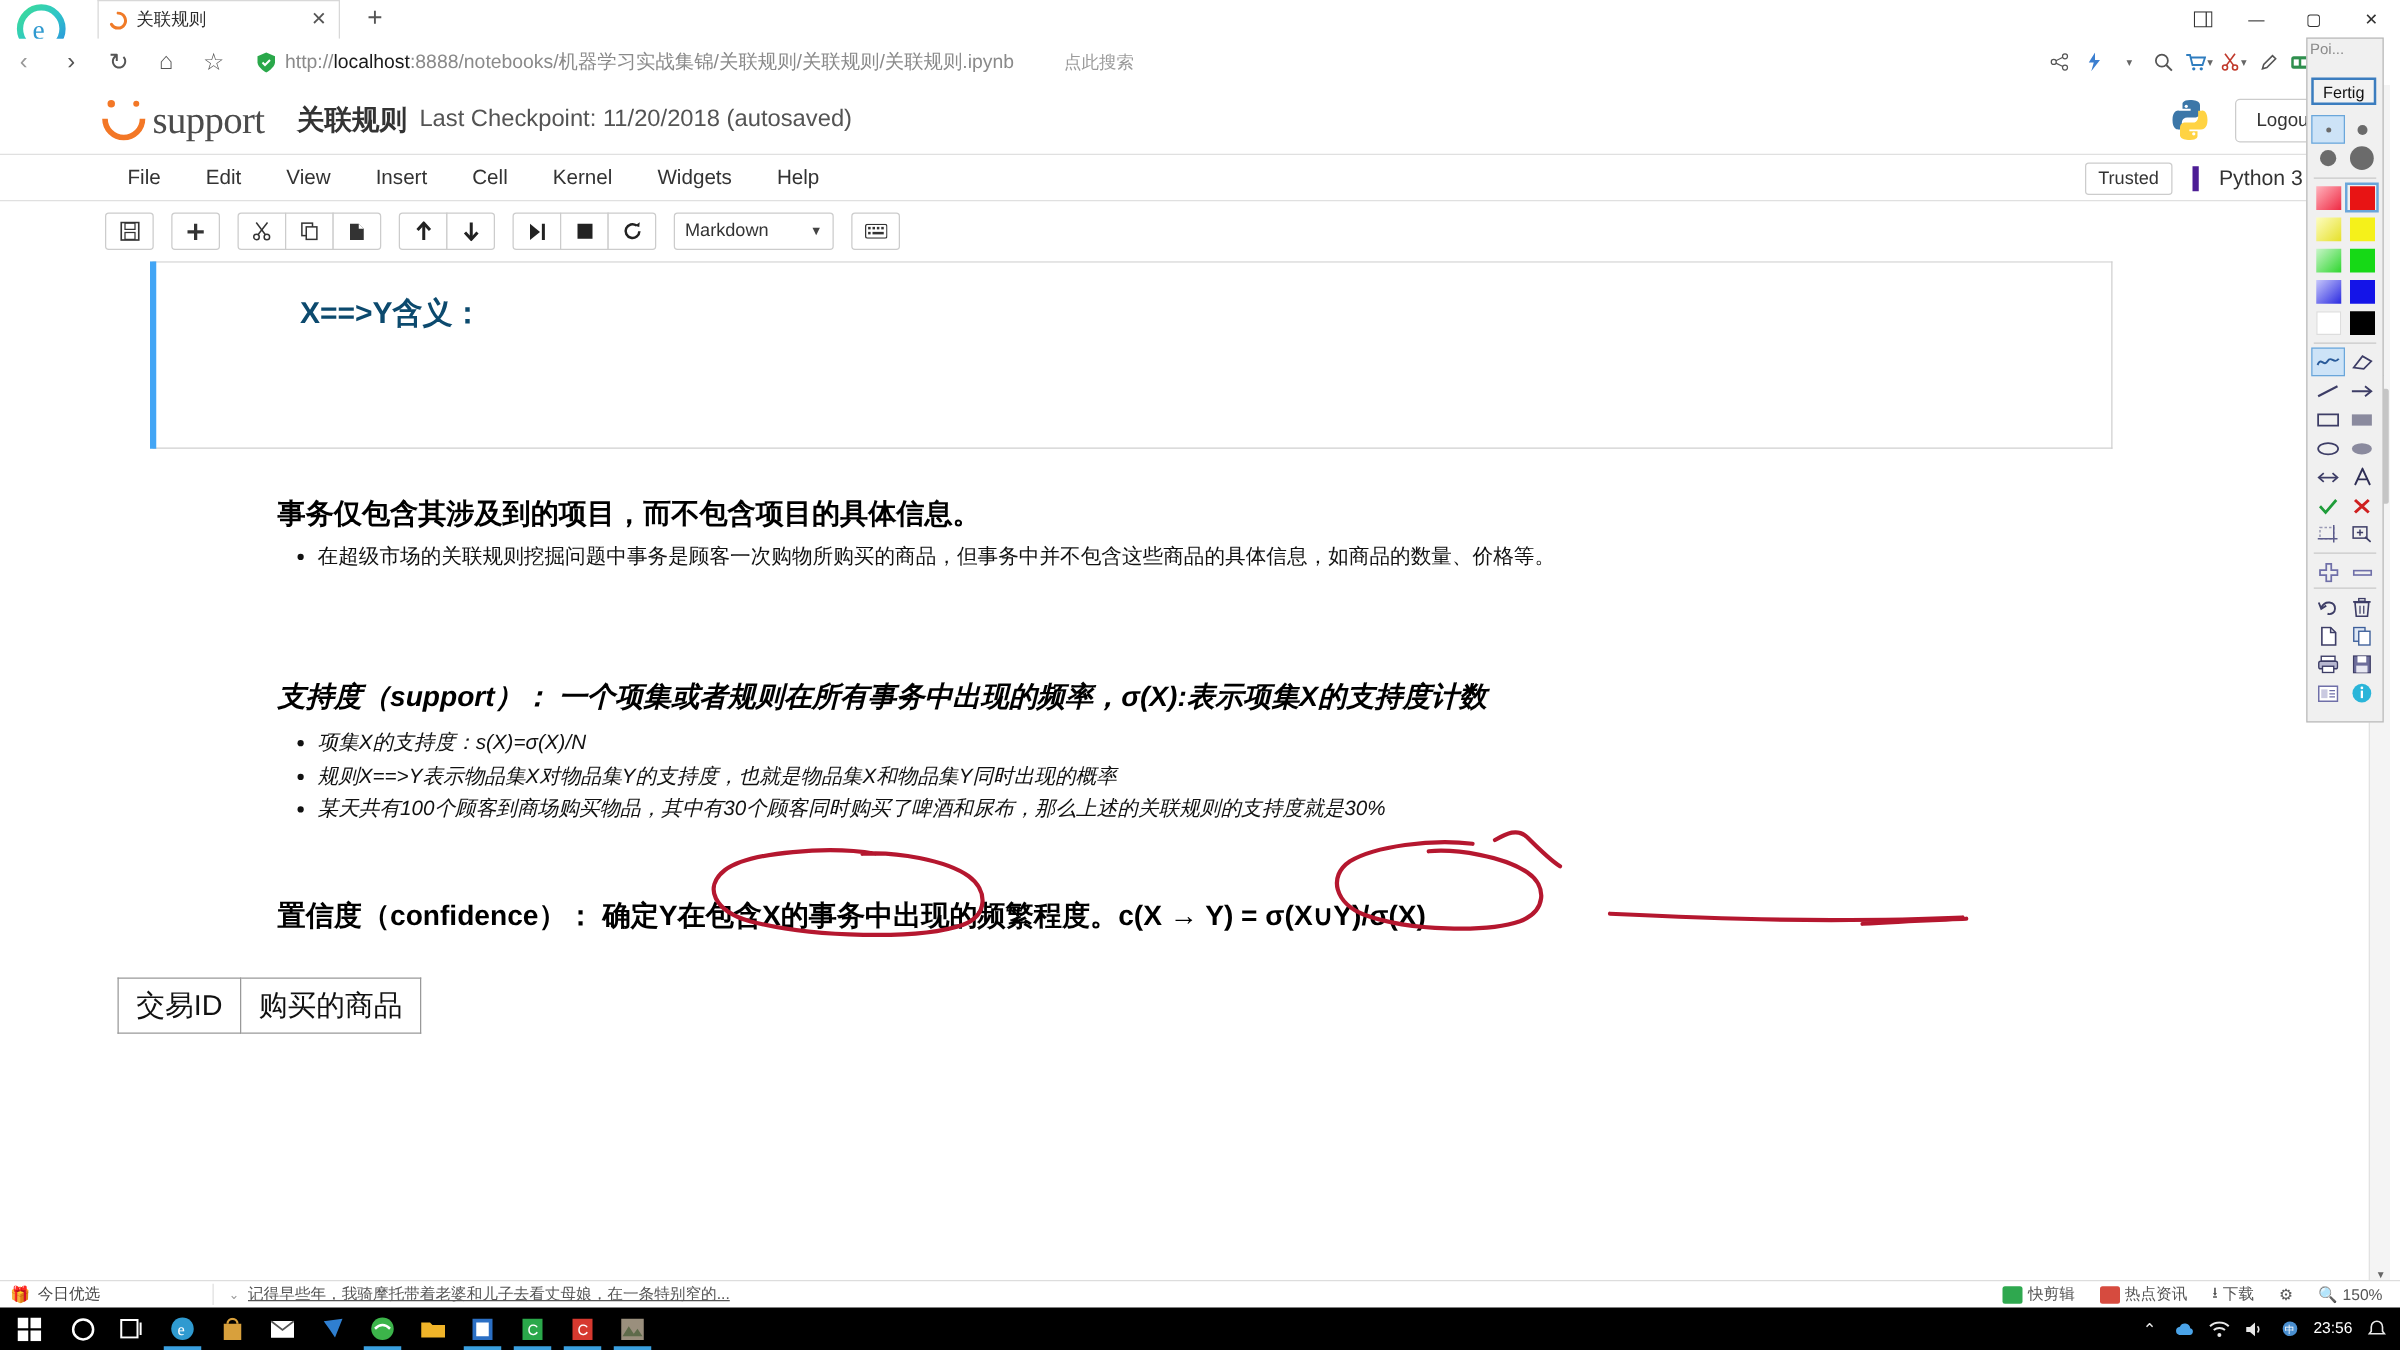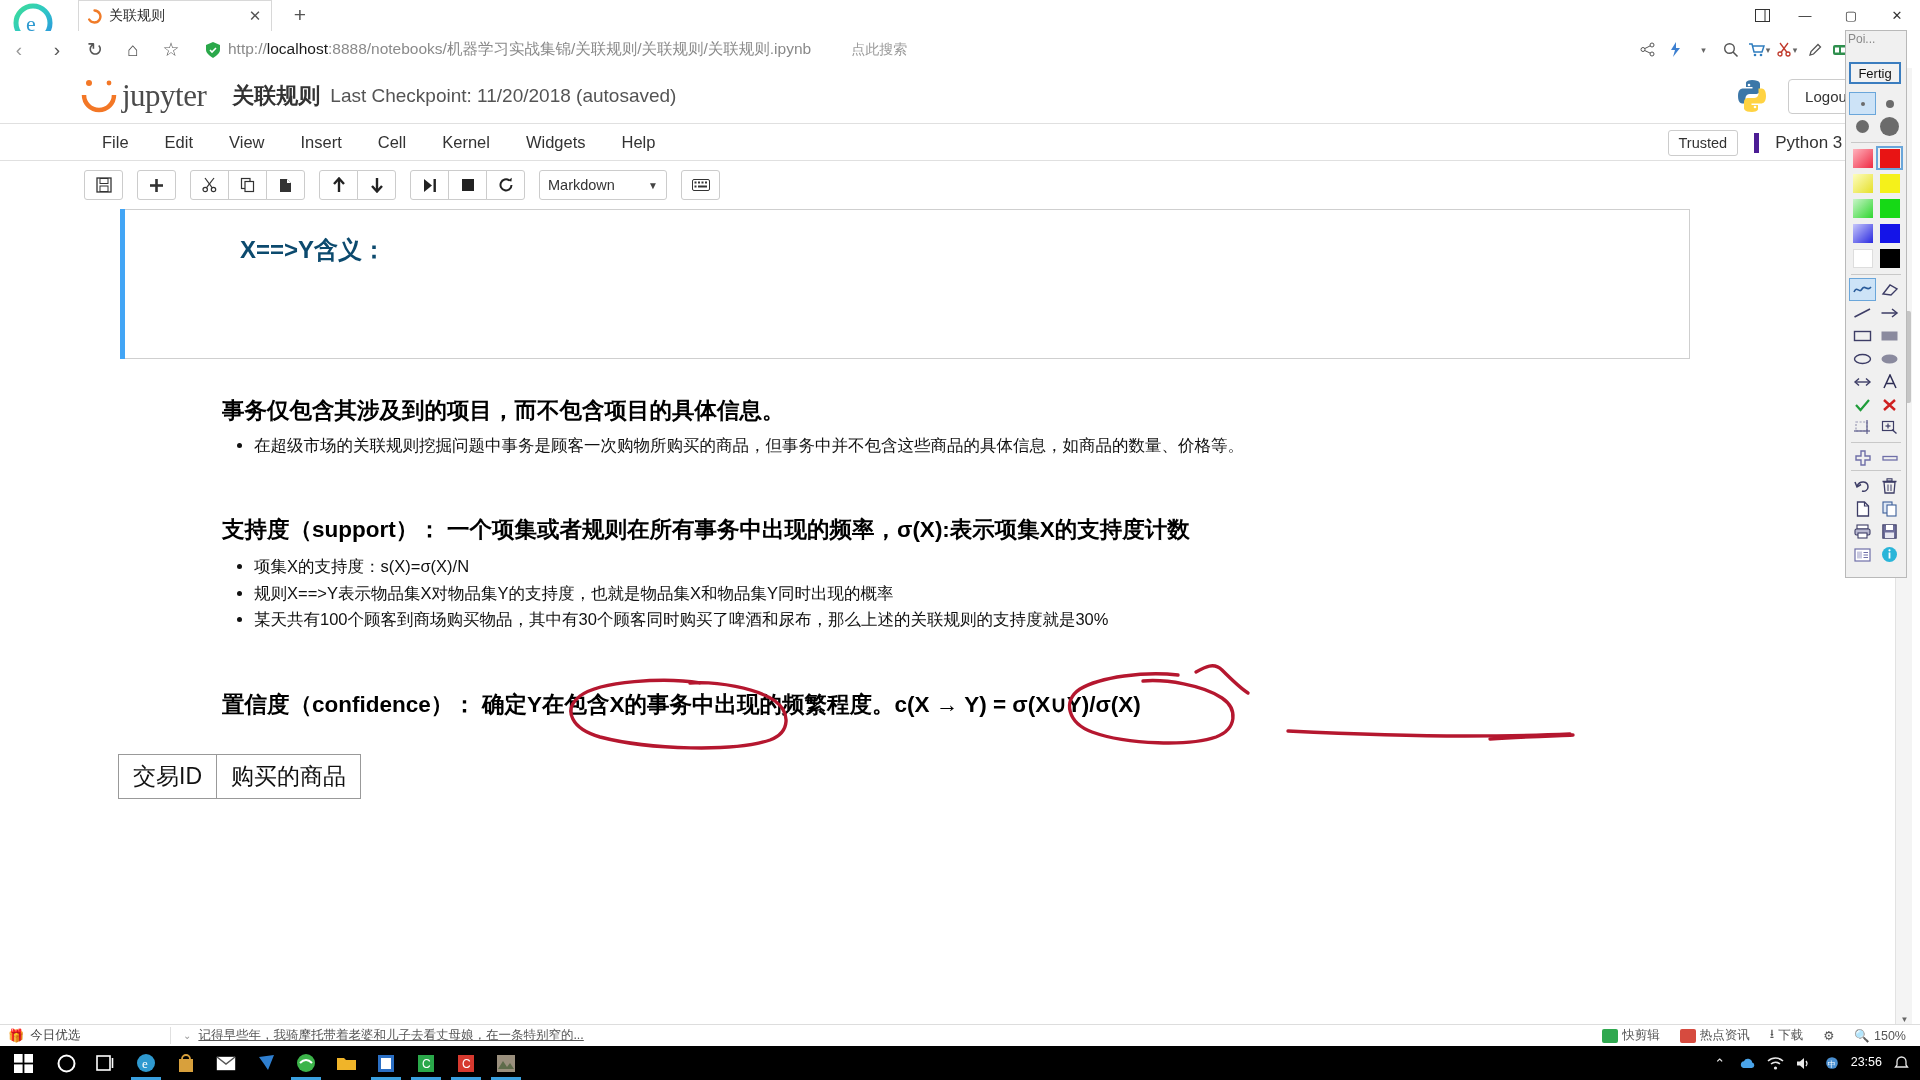--- a/index.html
+++ b/index.html
@@ -104,21 +104,21 @@
   h3.md-h { font-size:24px; font-weight:bold; color:#0c4a6e; margin:14px 0 10px 0; font-family:"Liberation Sans", sans-serif; }
   ul.md-ul { margin:4px 0 6px 34px; }
   ul.md-ul li { font-size:16.5px; color:#000; line-height:1.55; list-style:disc; margin-bottom:2px; }
 
   .section { padding-left:222px; padding-right:60px; }
   .section h3 { font-size:22.5px; font-weight:bold; color:#000; margin:0 0 6px 0; }
   .section ul { margin-left:32px; }
   .section ul li { font-size:16.5px; line-height:1.6; color:#111; }
 
   
-  .nb-table { margin-left:118px; margin-top:34px; border-collapse:collapse; }
+  .nb-table { margin-left:94px; margin-top:34px; border-collapse:collapse; }
   .nb-table td { border:1px solid #999; padding:6px 14px; font-size:23px; color:#111; }
 
   
   .ink { position:absolute; left:0; top:0; width:1890px; height:792px; pointer-events:none; }
   .vscroll { position:absolute; left:1895px; top:68px; width:17px; height:960px; background:#f4f4f4; border-left:1px solid #e2e2e2; }
   .vscroll-up, .vscroll-down { position:absolute; left:0; width:17px; height:17px; display:flex; align-items:center; justify-content:center; font-size:8px; color:#666; }
   .vscroll-up { top:222px; }
   .vscroll-down { bottom:0; }
   .vscroll-thumb { position:absolute; left:2px; top:243px; width:13px; height:92px; background:#c5c5c5; border-radius:2px; }
 
@@ -304,21 +304,21 @@
 
   <div class="jp-wrap">
 
     <div class="jp-header">
       <div class="jp-logo">
         <svg width="38" height="40" viewBox="0 0 38 40">
           <circle cx="9" cy="7" r="3" fill="#f37726"></circle>
           <circle cx="29" cy="7" r="2.4" fill="#f37726"></circle>
           <path d="M4 19 A15 15 0 0 0 34 19" fill="none" stroke="#f37726" stroke-width="4.5"></path>
         </svg>
-        <span class="jp-name">jupyter</span>
+        <span class="jp-name">support</span>
       </div>
       <span class="jp-nbtitle">关联规则</span>
       <span class="jp-checkpoint">Last Checkpoint: 11/20/2018 (autosaved)</span>
 
       <div class="jp-header-right">
         <span class="py-logo">
           <svg width="40" height="40" viewBox="0 0 40 40">
             <path d="M20 4 c-6 0-6 3-6 3 v4 h6.5 v1.5 H11 c0 0-5 -0.5 -5 7.5 c0 8 4.5 7.5 4.5 7.5 h3 v-5 c0 0 -0.2 -4.5 4.3 -4.5 h6 c0 0 4.2 0.1 4.2 -4 V8 c0 0 0.5 -4 -8 -4 z" fill="#3c77a8"></path>
             <path d="M20 36 c6 0 6 -3 6 -3 v-4 h-6.5 v-1.5 H29 c0 0 5 0.5 5 -7.5 c0 -8 -4.5 -7.5 -4.5 -7.5 h-3 v5 c0 0 0.2 4.5 -4.3 4.5 h-6 c0 0 -4.2 -0.1 -4.2 4 V32 c0 0 -0.5 4 8 4 z" fill="#ffd343"></path>
             <circle cx="17" cy="9" r="1.3" fill="#fff"></circle>
@@ -448,21 +448,21 @@
           </div>
         </div>
 
         <div class="section" style="margin-top:36px;">
           <h3>事务仅包含其涉及到的项目，而不包含项目的具体信息。</h3>
           <ul>
             <li>在超级市场的关联规则挖掘问题中事务是顾客一次购物所购买的商品，但事务中并不包含这些商品的具体信息，如商品的数量、价格等。</li>
           </ul>
         </div>
 
-        <div class="section" style="margin-top:56px;">
+        <div class="section" style="margin-top:84px;font-style:italic;">
           <h3>支持度（support）： 一个项集或者规则在所有事务中出现的频率，σ(X):表示项集X的支持度计数</h3>
           <ul style="margin-top:8px;">
             <li>项集X的支持度：s(X)=σ(X)/N</li>
             <li>规则X==&gt;Y表示物品集X对物品集Y的支持度，也就是物品集X和物品集Y同时出现的概率</li>
             <li>某天共有100个顾客到商场购买物品，其中有30个顾客同时购买了啤酒和尿布，那么上述的关联规则的支持度就是30%</li>
           </ul>
         </div>
 
         <div class="section" style="margin-top:56px;">
           <h3>置信度（confidence）： 确定Y在包含X的事务中出现的频繁程度。c(X → Y) = σ(X∪Y)/σ(X)</h3>

